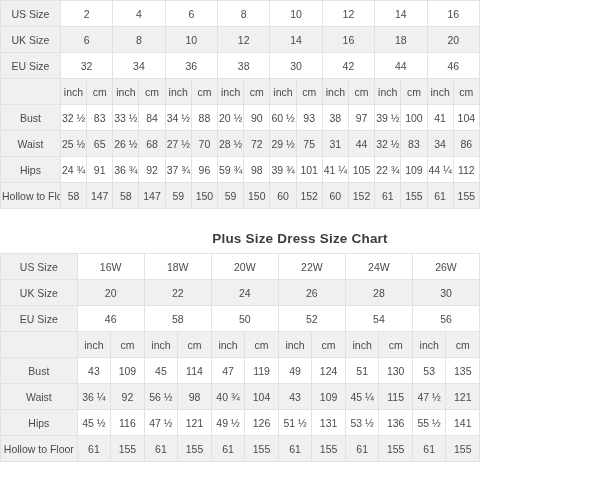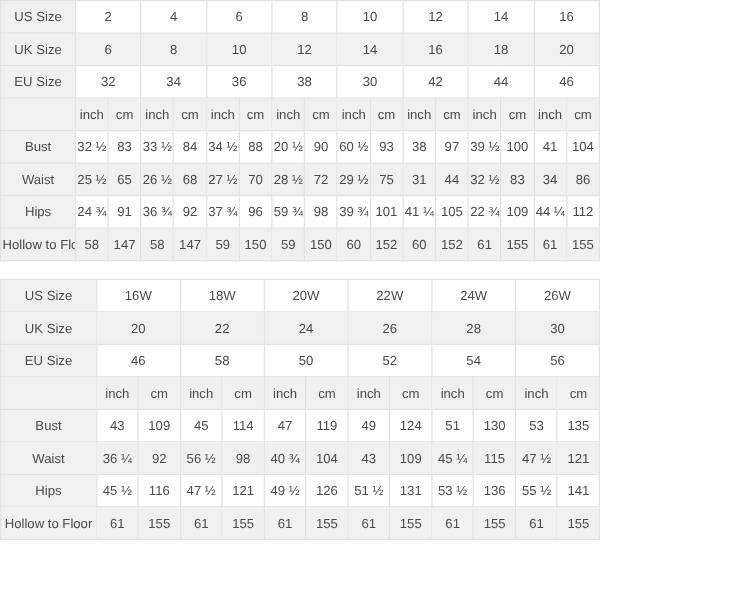--- a/index.html
+++ b/index.html
@@ -227,20 +227,21 @@
             <td>61</td>
             <td>155</td>
           </tr>
         </tbody>
     </table>
   </div>
 
   <div class="spacer"></div>
 
   <div class="chart-block">
+    <div class="chart-title">Plus Size Dress Size Chart</div>
     <table class="size-table">
       <colgroup id="cg1">
           <col style="width: 16%;">
           <col>
           <col>
           <col>
           <col>
           <col>
           <col>
           <col>

